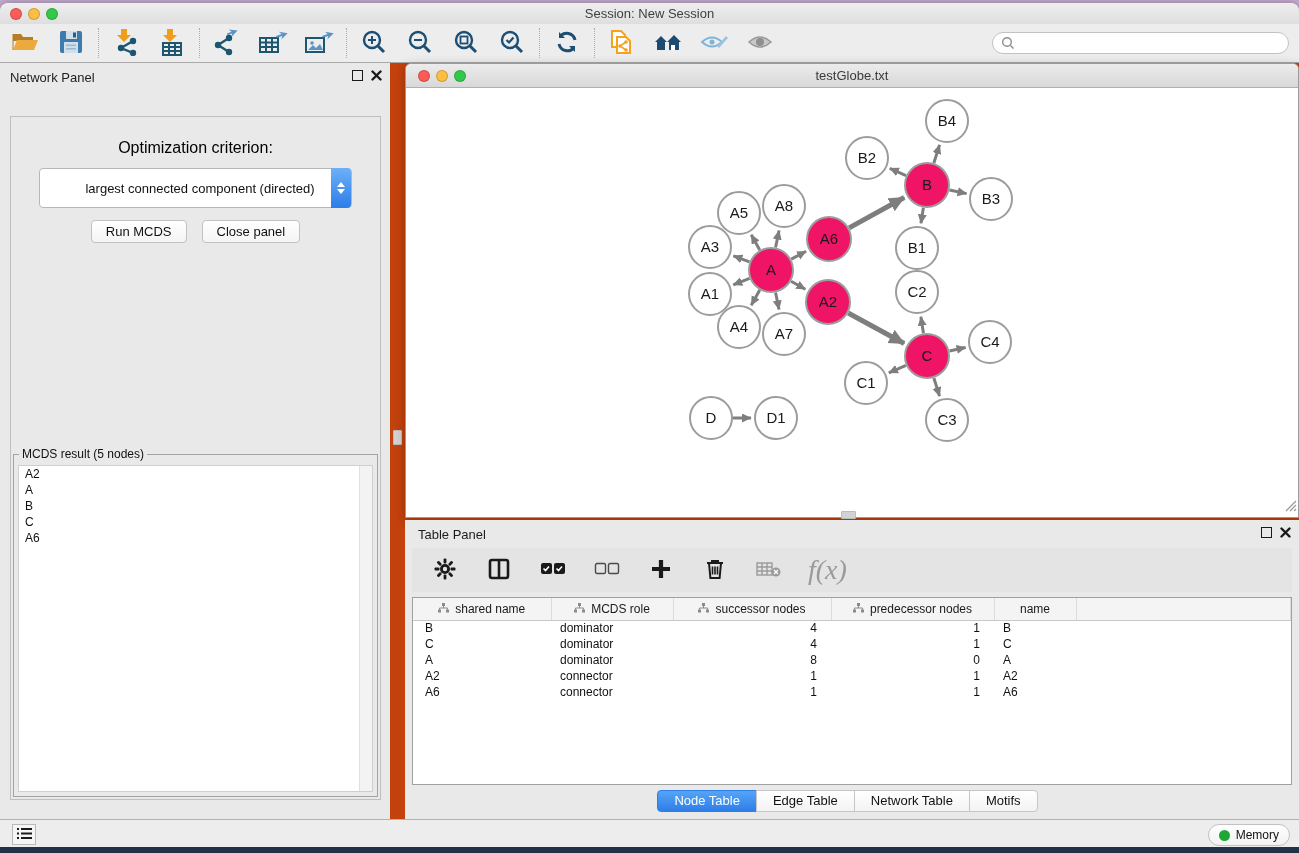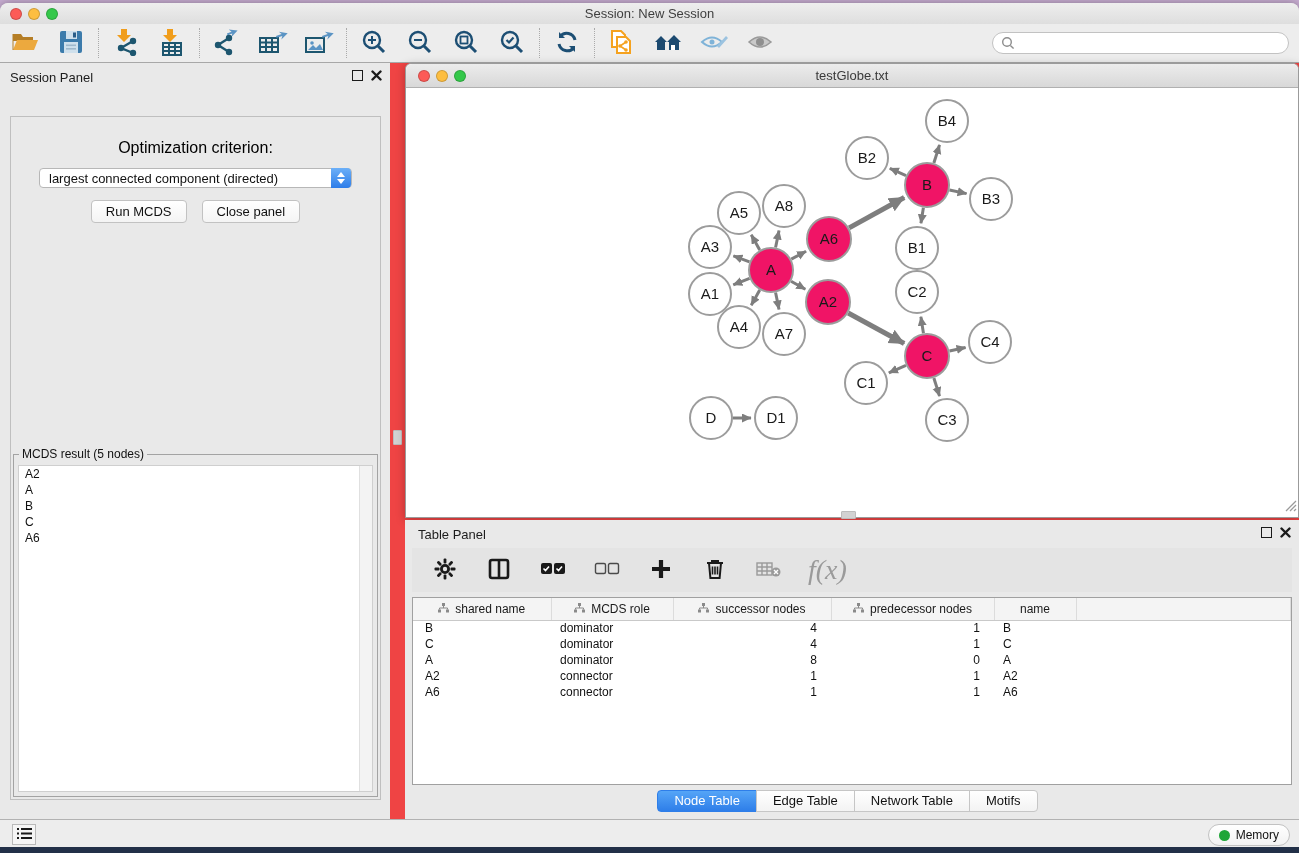--- a/index.html
+++ b/index.html
@@ -28,34 +28,34 @@
   .control-panel { position:absolute; left:0; top:60px; width:390px; bottom:29px; background:#e9e9e9; }
   .cp-header { height:30px; padding:7px 10px 0 10px; font-size:13px; color:#1d1d1d; position:relative; }
   .panel-icons { position:absolute; right:8px; top:7px; display:flex; gap:8px; align-items:center; }
   .float-btn { width:11px; height:11px; border:1.6px solid #1a1a1a; background:none; display:inline-block; }
   .close-btn { background:none; border:none; display:flex; padding:0; }
   .cp-tabs { display:flex; justify-content:center; position:relative; z-index:2; }
   .tab { border:1px solid #bdbdbd; background:linear-gradient(#ffffff,#f2f2f2); font-size:13px; color:#111; padding:2px 13px; height:21px; line-height:16px; border-radius:3px 3px 0 0; margin-right:1px; }
   .tab.active { background:linear-gradient(#55a5f7,#2e7ee9); color:#fff; border-color:#2e7ee9; }
   .cp-body { position:absolute; left:10px; right:9px; top:53px; bottom:19px; border:1px solid #bfbfbf; background:#e9e9e9; }
   .opt-label { text-align:center; font-size:16px; color:#000000; margin-top:22px; }
-  .select { width:313px; height:20px; margin:11px auto 0 auto; background:#fff; border:1px solid #b7b7b7; border-radius:4px; display:flex; align-items:center; position:relative; font-size:13px; padding-left:9px; color:#111; }
+  .select { width:313px; height:40px; margin:11px auto 0 auto; background:#fff; border:1px solid #b7b7b7; border-radius:4px; display:flex; align-items:center; position:relative; font-size:13px; padding-left:9px; color:#111;justify-content:center; }
   .select .stepper { position:absolute; right:0; top:-1px; bottom:-1px; width:20px; border-radius:0 4px 4px 0; background:linear-gradient(#6cb0f8,#2d7de9); display:flex; flex-direction:column; align-items:center; justify-content:center; gap:2px; }
   .chev-up { width:0;height:0;border-left:4px solid transparent;border-right:4px solid transparent;border-bottom:5px solid #fff; }
   .chev-dn { width:0;height:0;border-left:4px solid transparent;border-right:4px solid transparent;border-top:5px solid #fff; }
   .cp-buttons { display:flex; justify-content:center; gap:15px; margin-top:12px; }
   .btn { background:linear-gradient(#ffffff,#f4f4f4); border:1px solid #c2c2c2; border-radius:4px; height:23px; padding:0 14px; font-size:13px; color:#111; }
   .result-group { position:absolute; left:2px; right:2px; top:337px; bottom:2px; border:1px solid #a3a3a3; }
   .result-legend { position:absolute; top:-8px; left:5px; background:#e9e9e9; padding:0 3px; font-size:12px; color:#111; }
   .result-list { position:absolute; left:4px; right:4px; top:10px; bottom:4px; background:#fff; border:1px solid #cfcfcf; overflow:hidden; }
   .result-scroll { position:absolute; right:0; top:0; bottom:0; width:13px; background:#f3f3f3; border-left:1px solid #e0e0e0; }
   .result-item { font-size:12px; line-height:16px; padding:0 6px; color:#111; }
 
   
-  .workspace { position:absolute; left:390px; right:0; top:60px; bottom:29px; background:#ef4444; }
+  .workspace { position:absolute; left:390px; right:0; top:60px; bottom:29px; background:#c2410c; }
   .net-window { position:absolute; left:15px; right:0; top:0; height:455px; background:#fff; border:1px solid #9b9b9b; border-radius:6px 6px 0 0; box-shadow:0 2px 10px rgba(0,0,0,.25); }
   .net-titlebar { height:24px; background:linear-gradient(#ececec,#d8d8d8); border-bottom:1px solid #b0b0b0; border-radius:6px 6px 0 0; position:relative; text-align:center; }
   .net-titlebar .title { font-size:13px; line-height:24px; color:#3a3a3a; }
   .net-titlebar .lights { top:6px; left:12px; }
   .net-canvas { position:absolute; left:0; right:0; top:25px; bottom:0; overflow:hidden; background:#fff; }
   .grip { position:absolute; right:1px; bottom:1px; }
   .split-handle-v { position:absolute; left:3px; top:367px; width:9px; height:15px; background:#d2d2d2; border:1px solid #bcbcbc; border-radius:1px; }
   .split-handle-h { position:absolute; left:451px; top:448px; width:15px; height:8px; background:#d2d2d2; border:1px solid #bcbcbc; border-radius:1px; }
 
   
@@ -268,21 +268,21 @@
               <circle cx="6" cy="6" r="4.3" stroke="#8d8d8d" stroke-width="1.4" fill="none"></circle>
               <path d="M9.4 9.4l3.2 3.2" stroke="#8d8d8d" stroke-width="1.4"></path>
             </svg>
         </span>
         <input class="search-input" type="text" placeholder="" style="">
       </div>
     </div>
 
     <div class="control-panel">
       <div class="cp-header">
-        <span>Session Panel</span>
+        <span>Network Panel</span>
         <span class="panel-icons">
           <button class="float-btn"></button>
           <button class="close-btn">
             <svg width="11" height="11" viewBox="0 0 11 11">
                 <path d="M1.5 1.5l8 8M9.5 1.5l-8 8" stroke="#1a1a1a" stroke-width="2.4" stroke-linecap="round"></path>
               </svg>
           </button>
         </span>
       </div>
       <div class="cp-body">

